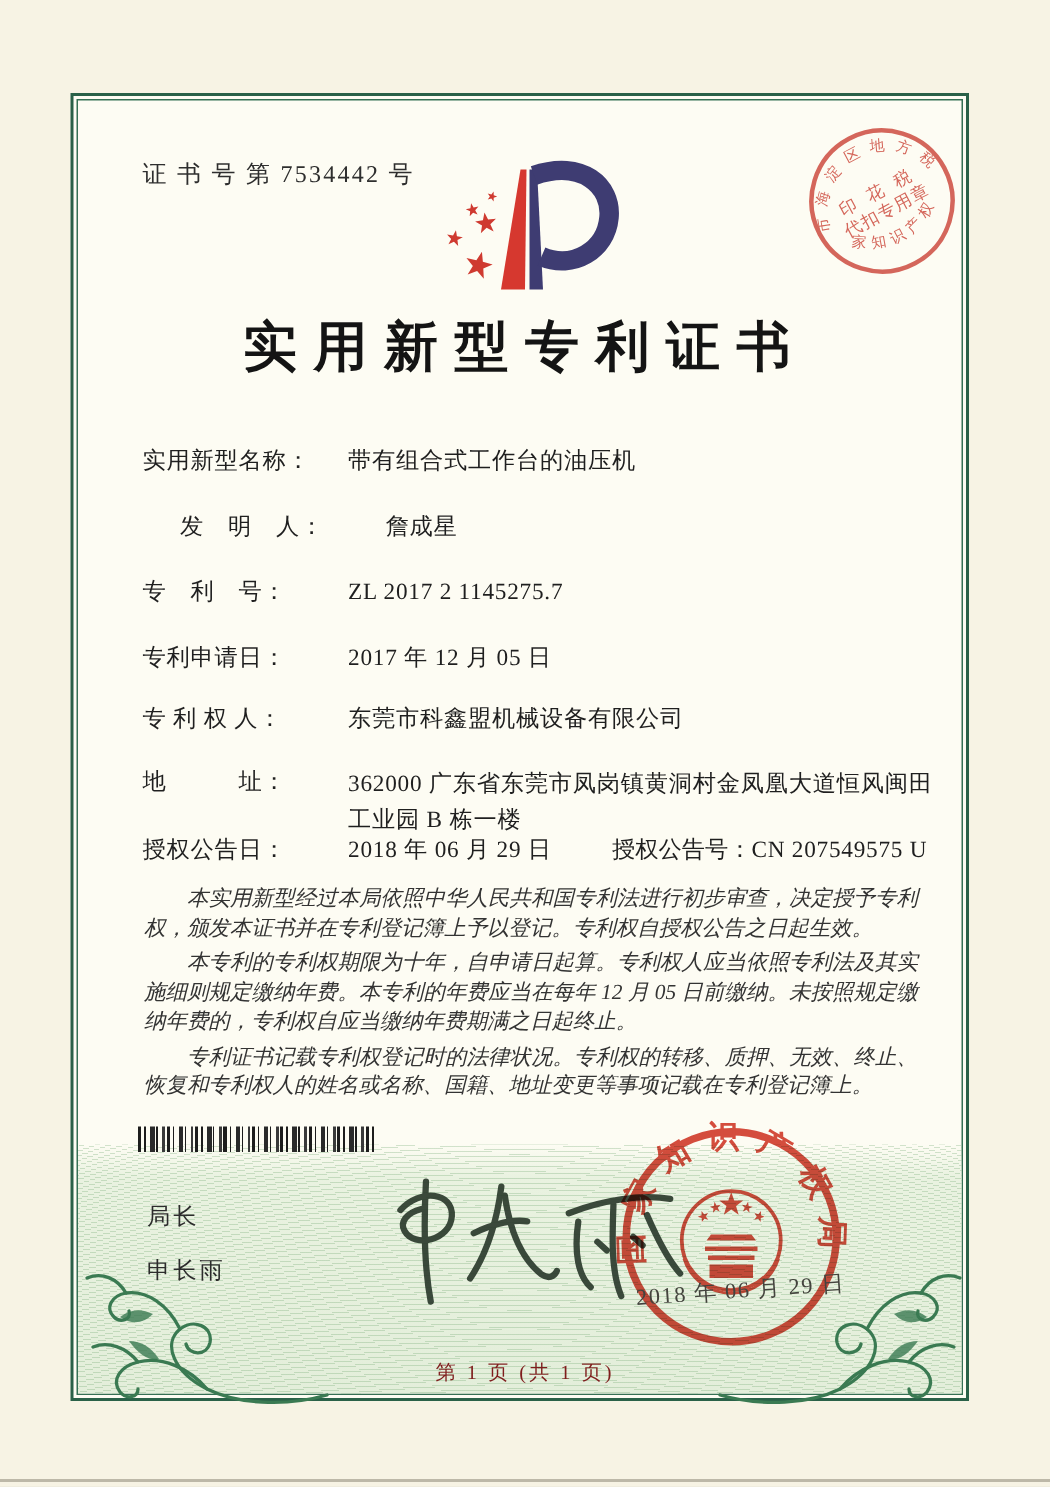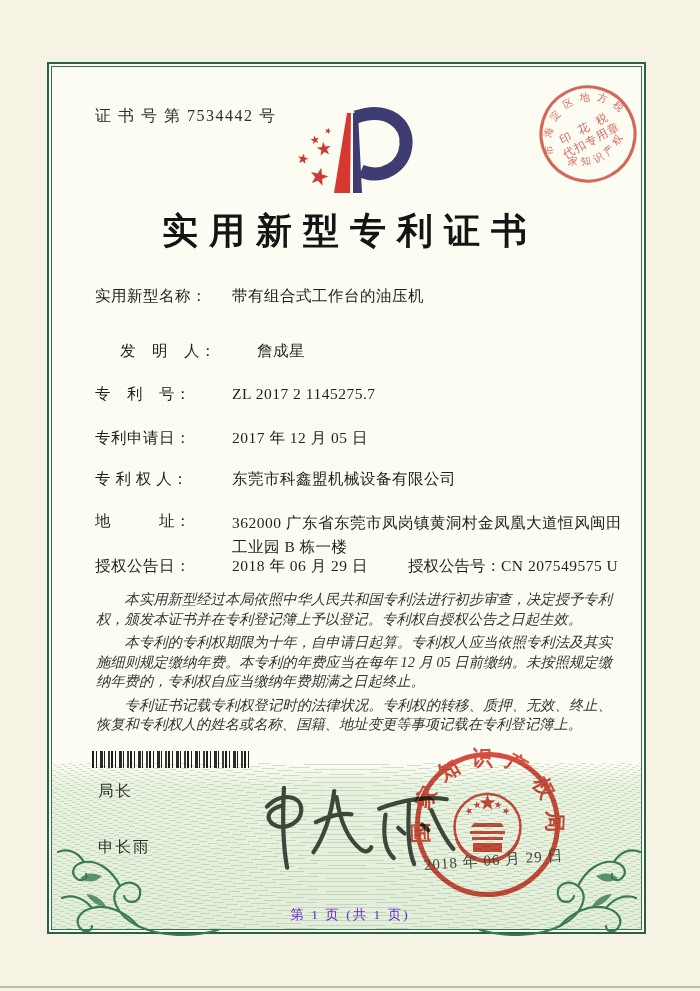--- a/index.html
+++ b/index.html
@@ -45,27 +45,27 @@
   .paras p{margin:4px;text-indent:2em;}
   .barcode{
     left:92px;top:751px;width:160px;height:17px;
     background:repeating-linear-gradient(90deg,
       #1d1d1d 0 2px,rgba(0,0,0,0) 2px 4px,
       #1d1d1d 4px 5px,rgba(0,0,0,0) 5px 8px,
       #2a2a2a 8px 11px,rgba(0,0,0,0) 11px 12px,
       #1d1d1d 12px 13px,rgba(0,0,0,0) 13px 16px,
       #3a3a3a 16px 18px,rgba(0,0,0,0) 18px 19px);
   }
-  .director-title{left:98px;top:781px;font-size:15.5px;color:#2c2c2c;letter-spacing:2px;}
+  .director-title{left:98px;top:801px;font-size:15.5px;color:#2c2c2c;letter-spacing:2px;}
   .director-name{left:98px;top:837px;font-size:15.5px;color:#2c2c2c;letter-spacing:2px;font-family:Liberation Mono, monospace;}
   .seal-date{
     left:424px;top:856px;font-size:15px;color:#44443e;letter-spacing:1px;
     transform:rotate(-4deg);transform-origin:left center;
   }
-  .footer{left:0;right:0;top:906px;text-align:center;font-size:13.5px;letter-spacing:2px;color:#6d28d9;}
+  .footer{left:0;right:0;top:906px;text-align:center;font-size:13.5px;letter-spacing:2px;color:#7f1d1d;}
   svg{display:block;}
   .stamp-svg{mix-blend-mode:multiply;}
 </style>
 </head>
 <body>
 
 <svg width="0" height="0" style="position:absolute" aria-hidden="true">
   <defs>
     <path id="star" d="M0,-7 L1.65,-2.27 L6.66,-2.16 L2.66,0.87 L4.11,5.66 L0,2.8 L-4.11,5.66 L-2.66,0.87 L-6.66,-2.16 L-1.65,-2.27 Z"></path>
   </defs>
@@ -131,21 +131,21 @@
       <text font-size="10" fill="#cc4237" letter-spacing="4" font-family="Liberation Serif, DejaVu Serif, serif">
         <textPath href="#taxBottom" startOffset="50%" text-anchor="middle">国家知识产权局</textPath>
       </text>
       <text x="55" y="52" font-size="11.5" fill="#cc4237" text-anchor="middle" letter-spacing="3" font-family="Liberation Serif, DejaVu Serif, serif">印 花 税</text>
       <text x="55" y="66" font-size="11.5" fill="#cc4237" text-anchor="middle" letter-spacing="1" font-family="Liberation Serif, DejaVu Serif, serif">代扣专用章</text>
     </g>
   </svg>
 
   <div class="abs title">实用新型专利证书</div>
 
-  <div class="row" style="top:286px;">
+  <div class="row" style="top:297px;">
     <span class="lab">实用新型名称：</span><span class="val">带有组合式工作台的油压机</span>
   </div>
   <div class="row" style="top:341px;margin-left:25px;">
     <span class="lab">发　明　人：</span><span class="val">詹成星</span>
   </div>
   <div class="row" style="top:384px;">
     <span class="lab">专　利　号：</span><span class="val">ZL 2017 2 1145275.7</span>
   </div>
   <div class="row" style="top:428px;">
     <span class="lab">专利申请日：</span><span class="val">2017 年 12 月 05 日</span>

